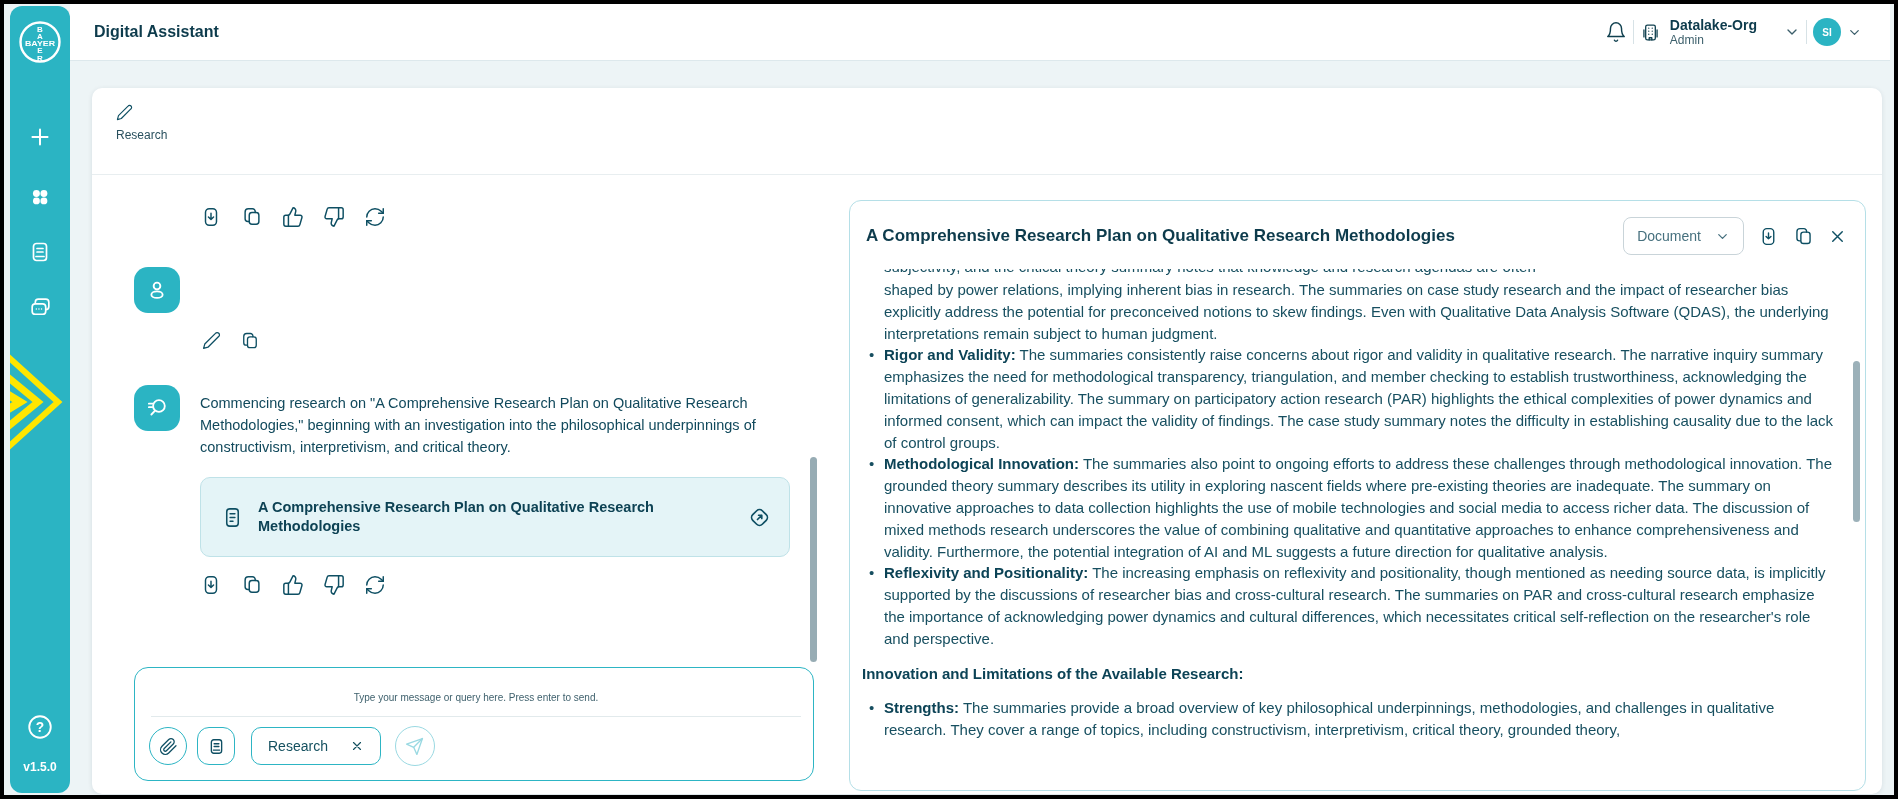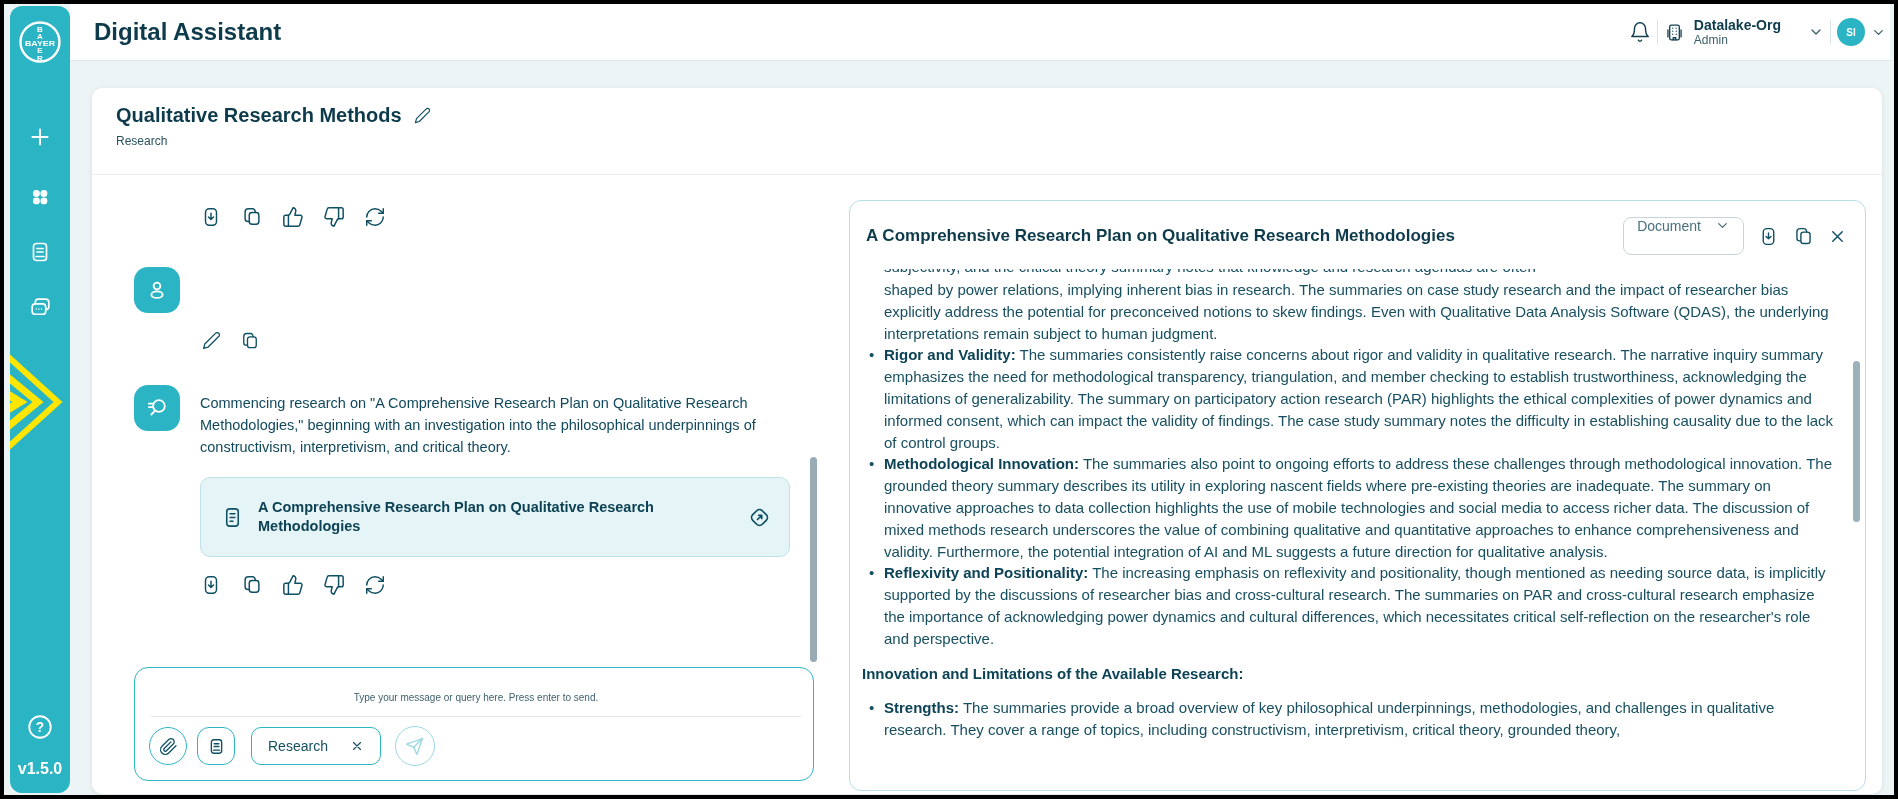--- a/index.html
+++ b/index.html
@@ -9,27 +9,27 @@
   .ic{color:#0e4f63}
 
   
   .sidebar{position:absolute;left:6px;top:2px;width:60px;height:787px;background:#2bb4c3;
     border-radius:12px;z-index:5;overflow:hidden;}
   .side-logo{position:absolute;left:8px;top:14px;width:44px;height:44px;}
   .side-btn{position:absolute;left:50%;transform:translateX(-50%);width:34px;height:34px;
     display:flex;align-items:center;justify-content:center;color:#fff;cursor:pointer;}
   .chevdeco{position:absolute;left:-10px;top:334px;}
   .version{position:absolute;left:0;width:100%;top:754px;text-align:center;color:#fff;
-    font-size:16px;font-weight:bold;}
+    font-size:12px;font-weight:bold;}
 
   
   .topbar{position:absolute;left:66px;top:0;right:4px;height:56px;background:#fff;
     border-bottom:1px solid #dde8ec;display:flex;align-items:center;z-index:4;}
-  .app-title{margin-left:24px;font-size:24px;font-weight:bold;color:#0d3b4c;}
-  .top-right{margin-left:auto;display:flex;align-items:center;gap:6px;padding-right:4px;}
+  .app-title{margin-left:24px;font-size:16px;font-weight:bold;color:#0d3b4c;}
+  .top-right{margin-left:auto;display:flex;align-items:center;gap:6px;padding-right:28px;}
   .vsep{width:1px;height:24px;background:#d7e2e6;}
   .org{display:flex;align-items:center;gap:9px;cursor:pointer;}
   .org-name{font-size:14px;font-weight:bold;color:#0d3b4c;line-height:16px;}
   .org-role{font-size:12px;color:#3c5f6b;line-height:14px;}
   .avatar{width:28px;height:28px;border-radius:50%;background:#2bb4c3;color:#fff;font-size:10px;
     font-weight:bold;display:flex;align-items:center;justify-content:center;}
   .usermenu{display:flex;align-items:center;gap:6px;cursor:pointer;}
 
   
   .main-card{position:absolute;left:88px;top:84px;width:1790px;height:706px;background:#fff;
@@ -70,21 +70,21 @@
   .model-select{height:38px;border:1.3px solid #2db5c4;border-radius:10px;display:flex;align-items:center;gap:18px;
     padding:0 14px;font-size:14px;color:#14505f;box-sizing:border-box;margin-left:auto;cursor:pointer;}
   .send-btn{width:40px;height:40px;border:1.3px solid #9ad9e2;border-radius:50%;display:flex;align-items:center;
     justify-content:center;color:#9ad9e2;background:#fff;cursor:pointer;box-sizing:border-box;margin-left:4px;}
 
   
   .doc-panel{position:absolute;left:757px;top:112px;width:1017px;height:591px;border:1px solid #b5dfe7;
     border-radius:12px;background:#fff;box-sizing:border-box;overflow:hidden;}
   .doc-head{display:flex;align-items:center;padding:16px 18px 10px 16px;gap:14px;}
   .doc-title{font-size:17px;font-weight:bold;color:#0d3b4c;}
-  .doc-type{height:36px;border:1px solid #c9d4d9;border-radius:8px;display:flex;gap:14px;
+  .doc-type{height:36px;border:1px solid #c9d4d9;border-radius:8px;display:flex;align-items:center;gap:14px;
     padding:0 13px;font-size:14px;color:#46707e;cursor:pointer;margin-left:auto;white-space:nowrap;}
   .doc-actions{display:flex;align-items:center;gap:14px;}
   .doc-body{position:absolute;left:12px;right:26px;top:68px;bottom:8px;overflow:hidden;
     font-size:15px;line-height:21.8px;color:#174f60;}
   .doc-body b{color:#0c4356;}
   .clip-line{height:10px;overflow:hidden;position:relative;margin-left:22px;}
   .clip-line span{position:absolute;top:-13px;left:0;white-space:nowrap;line-height:22px;}
   .indent{margin:0 0 0 22px;}
   ul.doc-list{list-style:none;margin:0;padding:0;}
   ul.doc-list li{padding-left:22px;position:relative;}
@@ -184,21 +184,20 @@
             <path d="m6 9 6 6 6-6"></path>
           </svg>
       </div>
     </div>
   </div>
 
   <div class="main-card">
 
     <div class="conv-head">
       <div class="conv-title-row">
-        <span class="conv-title">Qualitative Research Methods</span>
         <svg class="ic" width="17" height="17" viewBox="0 0 24 24" fill="none" stroke="currentColor" stroke-width="1.6" stroke-linecap="round" stroke-linejoin="round" style="cursor:pointer">
           <path d="M17 3a2.85 2.83 0 1 1 4 4L7.5 20.5 2 22l1.5-5.5Z"></path>
         </svg>
       </div>
       <div class="conv-cat">Research</div>
     </div>
 
     <div class="act-row ic" style="left:108px;top:118px">
       <svg class="act-btn" viewBox="0 0 24 24" fill="none" stroke="currentColor" stroke-width="1.6" stroke-linecap="round" stroke-linejoin="round">
           <rect x="6" y="3" width="12" height="18" rx="4"></rect>

